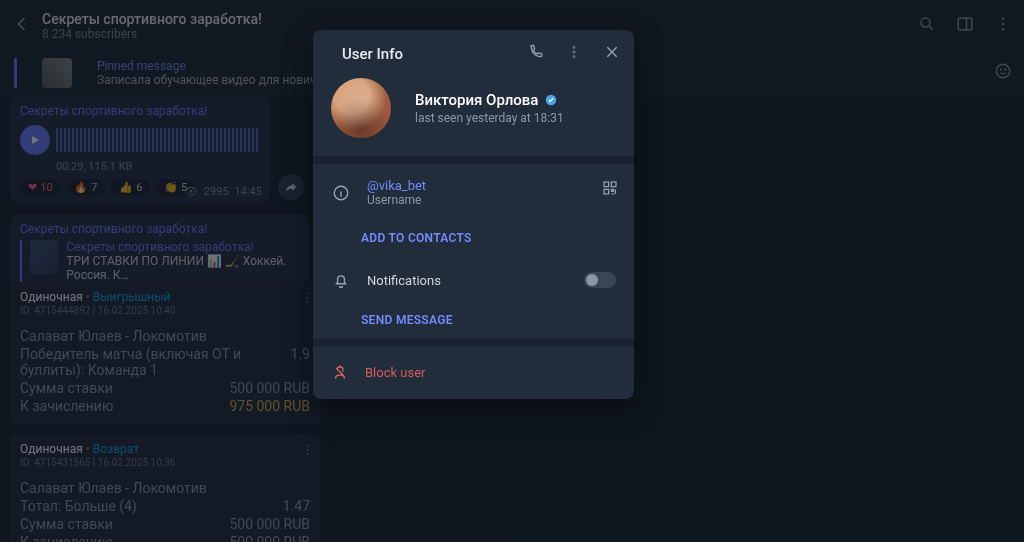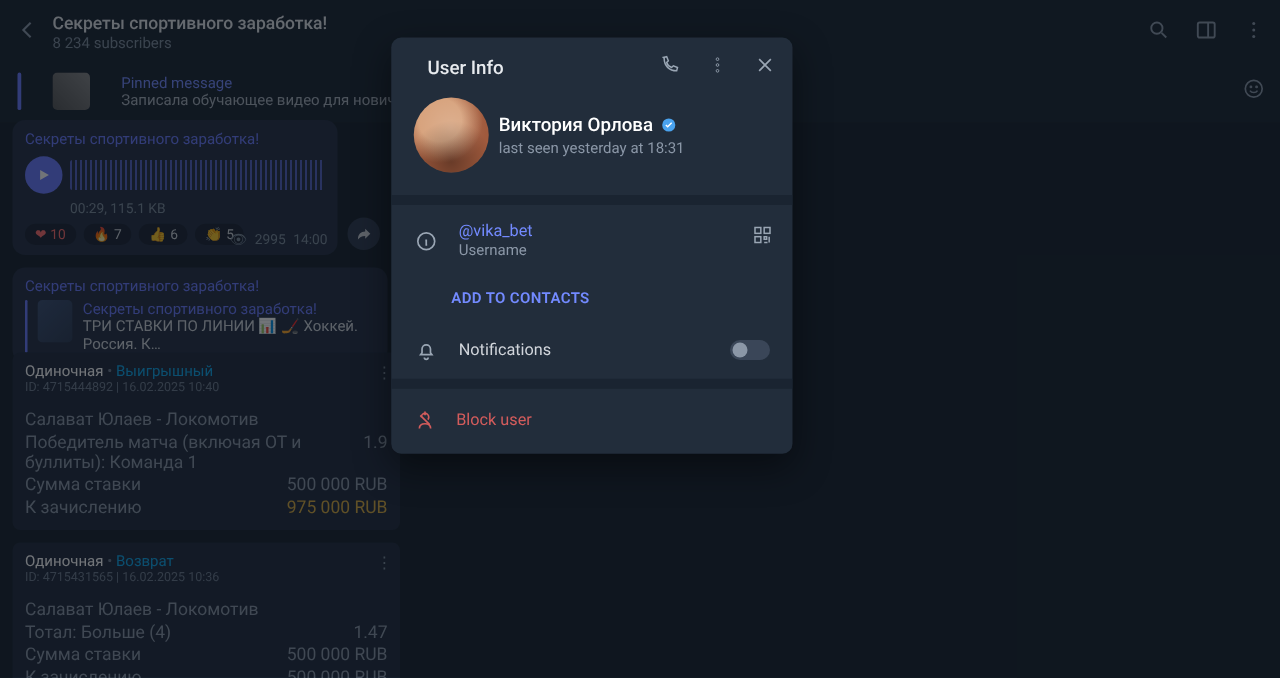--- a/index.html
+++ b/index.html
@@ -83,21 +83,21 @@
     background:#222d3b; border-radius:8px; color:#d1d5db;
     box-shadow: 0 10px 30px rgba(0,0,0,.45);
     overflow:hidden;
   }
   .m-hdr { display:flex; align-items:center; padding: 14px 14px 10px 18px; }
   .m-title { color:#e7eaee; font-size:15px; font-weight:500;margin-left:11px; }
   .m-icons { margin-left:auto; display:flex; gap:22px; color:#9aa6b4; font-size:15px; }
   .m-icons svg { width:16px; height:16px; stroke:#9aa6b4; fill:none; }
   .m-icons .clk { cursor:pointer; }
 
-  .profile { display:flex; gap:8px; padding: 4px 18px 18px; align-items:center; }
+  .profile { display:flex; gap:24px; padding: 4px 18px 18px; align-items:center; }
   .avatar {
     width:60px; height:60px; border-radius:50%;
     background: radial-gradient(circle at 35% 30%, #d7a27c 0 30%, #a05a3d 60% 100%);
     position:relative; overflow:hidden;
   }
   .avatar::after{ 
     content:""; position:absolute; inset:0;
     background: radial-gradient(circle at 50% 40%, rgba(255,255,255,.15), transparent 60%),
                 radial-gradient(circle at 50% 85%, rgba(0,0,0,.35), transparent 55%);
   }
@@ -192,21 +192,21 @@
     <div class="audiometa">00:29, 115.1 KB</div>
     <div class="reacts">
       <div class="pill red">❤ <span>10</span></div>
       <div class="pill">🔥 <span>7</span></div>
       <div class="pill">👍 <span>6</span></div>
       <div class="pill">👏 <span>5</span></div>
     </div>
     <div class="meta-row">
       <span>👁</span>
       <span>2995</span>
-      <span>14:00</span>
+      <span>14:45</span>
     </div>
     <div class="fwd-circle">
       <svg viewBox="0 0 24 24" width="14" height="14" fill="#cfd4da">
           <path d="M14 5l7 7-7 7v-4c-5 0-8 2-10 5 0-7 4-11 10-11V5z"></path>
         </svg>
     </div>
   </div>
 
   <div class="bubble link">
     <div class="chan">Секреты спортивного заработка!</div>
@@ -338,20 +338,21 @@
       <svg viewBox="0 0 24 24" stroke-width="1.8">
           <path d="M6 17h12l-1.5-2V11a4.5 4.5 0 10-9 0v4L6 17zM10 20a2 2 0 004 0"></path>
         </svg>
     </div>
     <div class="txt">
         <span style="color:#d1d5db">Notifications</span>
       </div>
     <div class="toggle"></div>
   </div>
 
+  <div class="action">SEND MESSAGE</div>
 
   <div class="sep"></div>
 
   <div class="block">
     <svg viewBox="0 0 24 24" stroke-width="1.8">
         <path d="M12 3v4M8 9a4 4 0 118 0c0 1-.5 2-1 2.5M6 21c0-3 2-5 6-5s6 2 6 5"></path>
         <path d="M7 7l10 10" stroke="#d35c5c"></path>
       </svg>
     <span>Block user</span>
   </div>

